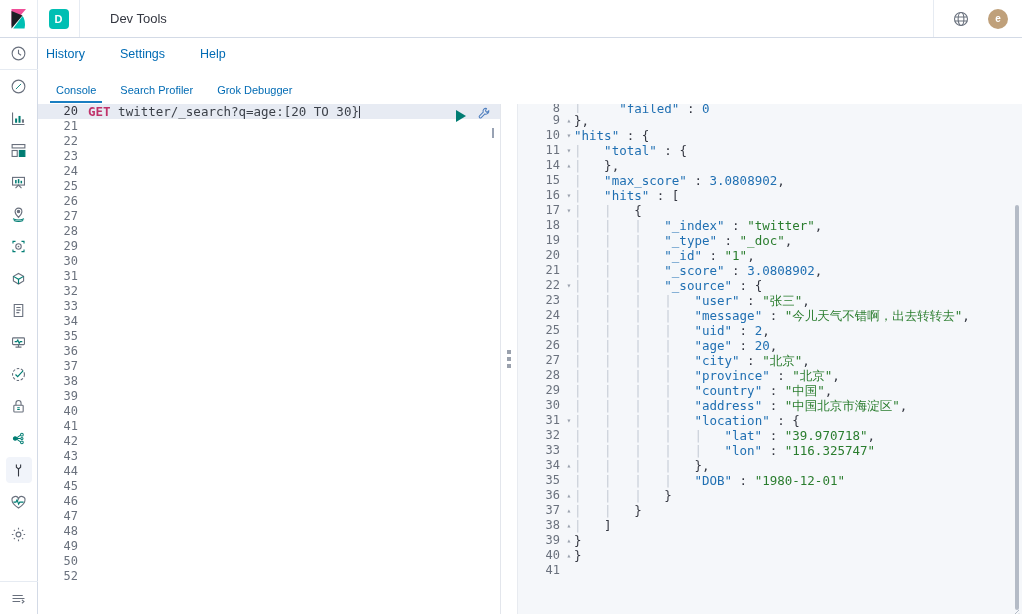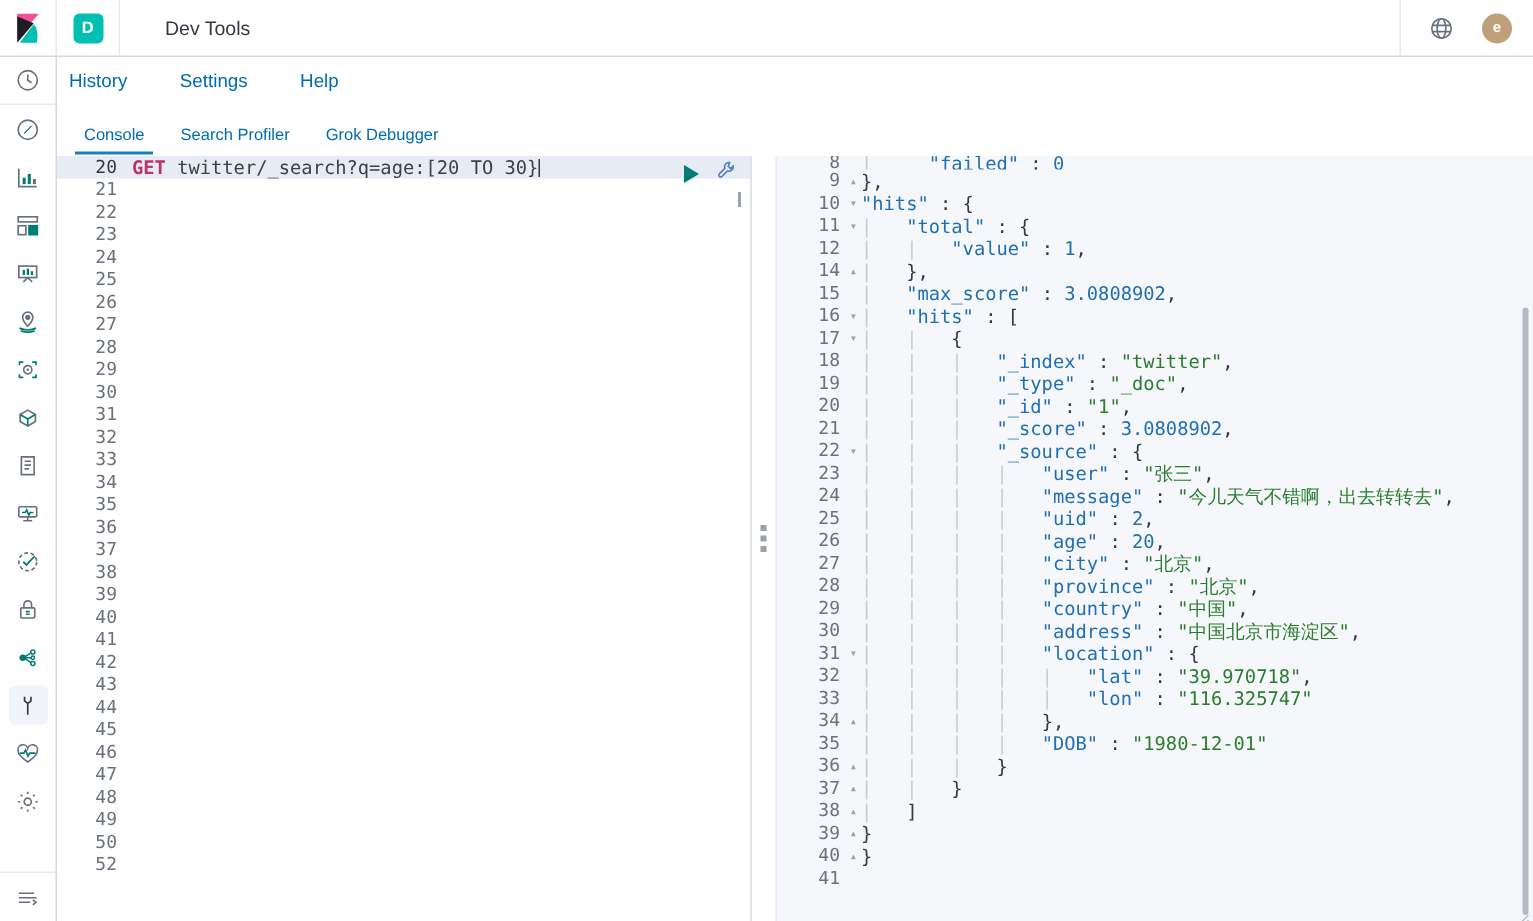--- a/index.html
+++ b/index.html
@@ -560,25 +560,20 @@
             <span class="ln">10</span>
             <span class="fold">▾</span>
             <span class="src"><span class="guide"></span><span class="j-punc"></span><span class="j-key">"hits"</span><span class="j-punc"> :</span><span class="j-punc"> {</span></span>
           </div>
           <div class="code-row">
             <span class="ln">11</span>
             <span class="fold">▾</span>
             <span class="src"><span class="guide">|   </span><span class="j-punc"></span><span class="j-key">"total"</span><span class="j-punc"> :</span><span class="j-punc"> {</span></span>
           </div>
           <div class="code-row">
-            <span class="ln">12</span>
-            <span class="fold"></span>
-            <span class="src"><span class="guide">|   |   </span><span class="j-punc"></span><span class="j-key">"value"</span><span class="j-punc"> :</span><span class="j-punc"> </span><span class="j-num">1</span><span class="j-punc">,</span></span>
-          </div>
-          <div class="code-row">
             <span class="ln">14</span>
             <span class="fold">▴</span>
             <span class="src"><span class="guide">|   </span><span class="j-punc">},</span></span>
           </div>
           <div class="code-row">
             <span class="ln">15</span>
             <span class="fold"></span>
             <span class="src"><span class="guide">|   </span><span class="j-punc"></span><span class="j-key">"max_score"</span><span class="j-punc"> :</span><span class="j-punc"> </span><span class="j-num">3.0808902</span><span class="j-punc">,</span></span>
           </div>
           <div class="code-row">

